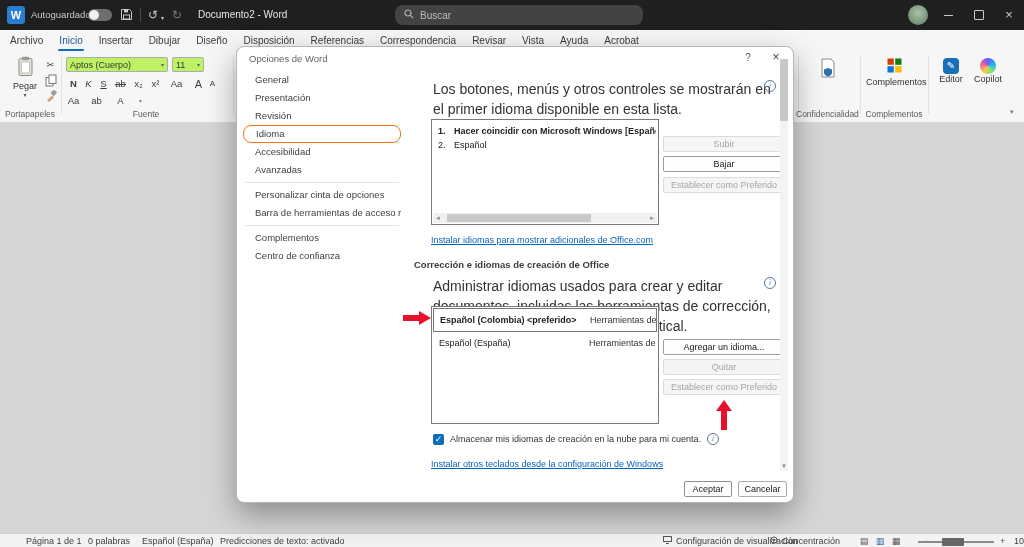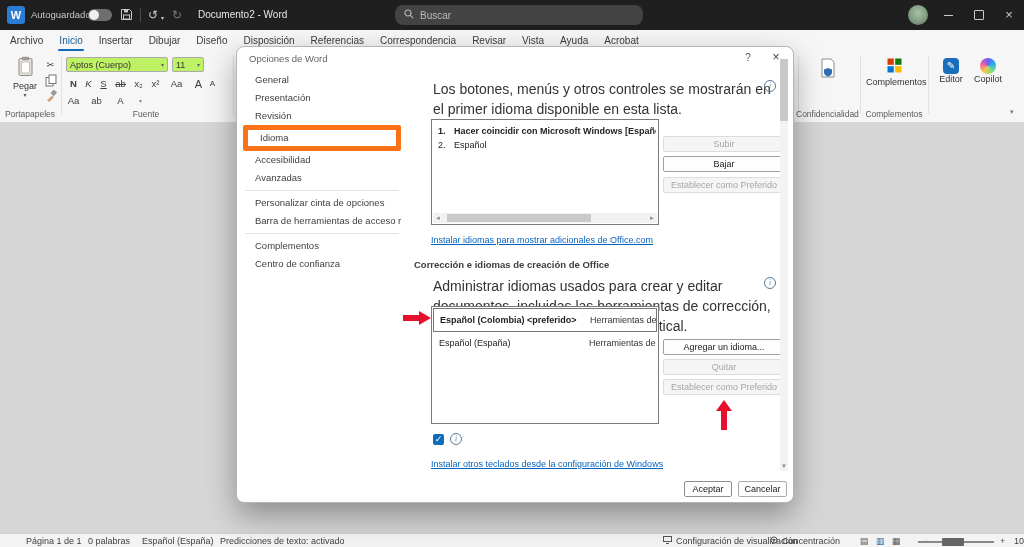--- a/index.html
+++ b/index.html
@@ -45,21 +45,21 @@
   .statusbar{position:absolute;left:0;top:533px;width:1024px;height:14px;background:#f3f3f3;border-top:1px solid #cfcfcf;font-size:9px;color:#414141;}
   .st{position:absolute;top:2px;white-space:nowrap;padding-left:18px;}
 
   
   .dialog{position:absolute;left:236px;top:46px;width:556px;height:455px;background:#fff;border:1px solid #b5b5b5;border-radius:8px;box-shadow:0 12px 30px rgba(0,0,0,.35);z-index:10;}
   .dlg-title{position:absolute;left:12px;top:6px;font-size:9.5px;color:#615f5d;}
   .dlg-help{position:absolute;left:503px;top:5px;width:16px;text-align:center;font-size:10px;color:#555;}
   .dlg-close{position:absolute;left:530px;top:3px;width:18px;text-align:center;font-size:12px;color:#444;}
   .sb{position:absolute;left:6px;top:24px;width:158px;}
   .sb-item{height:18px;line-height:18px;padding-left:12px;font-size:9.5px;color:#404040;white-space:nowrap;overflow:hidden;}
-  .sb-item.sel{border:5px solid #f97316;border-radius:2px;background:#fff;height:16px;line-height:16px;}
+  .sb-item.sel{border:1px solid #f97316;border-radius:8px;background:#fff;height:16px;line-height:16px;}
   .sb-sep{border-top:1px solid #e3e3e3;margin:3px 2px;}
   .body-text{position:absolute;font-size:14px;color:#333;line-height:20px;}
   .infoicon{display:inline-block;width:10px;height:10px;border:1px solid #5b7a99;border-radius:50%;color:#5b7a99;font-size:7.5px;line-height:10px;text-align:center;font-style:italic;font-family:"Liberation Serif",serif;}
   .abs-info{position:absolute;}
   .listbox{position:absolute;border:1px solid #7a7a7a;background:#fff;}
   .lrow{position:absolute;left:6px;right:2px;height:14px;line-height:14px;font-size:9px;color:#222;white-space:nowrap;overflow:hidden;}
   .lnum{display:inline-block;width:16px;}
   .bold{font-weight:bold;}
   .hscroll{position:absolute;left:1px;right:1px;bottom:1px;height:10px;background:#f1f1f1;}
   .harrow{position:absolute;top:0;width:10px;height:10px;color:#8a8a8a;font-size:6px;line-height:10px;text-align:center;}
@@ -320,20 +320,21 @@
 
     <svg class="redarrow" style="left:166px;top:264px" width="28" height="14" viewBox="0 0 28 14">
         <polygon points="0,4 16,4 16,0 28,7 16,14 16,10 0,10" fill="#e8112d"></polygon>
       </svg>
     <svg class="redarrow" style="left:479px;top:353px" width="16" height="30" viewBox="0 0 16 30">
         <polygon points="8,0 16,11 11,11 11,30 5,30 5,11 0,11" fill="#e8112d"></polygon>
       </svg>
 
     <div class="checkrow">
       <div class="checkbox">✓</div>
+      <span class="checklabel">Almacenar mis idiomas de creación en la nube para mi cuenta.</span>
       <span class="infoicon">i</span>
     </div>
     <div class="dlink" style="left:194px;top:412px">Instalar otros teclados desde la configuración de Windows</div>
 
     <div class="footbtn" style="left:447px;width:48px;border:1px solid #8f8f8f">Aceptar</div>
     <div class="footbtn" style="left:501px;width:49px;border:1px solid #ababab">Cancelar</div>
 
     <div class="vscroll">
       <div class="vthumb"></div>
       <div class="vdarr">▼</div>

